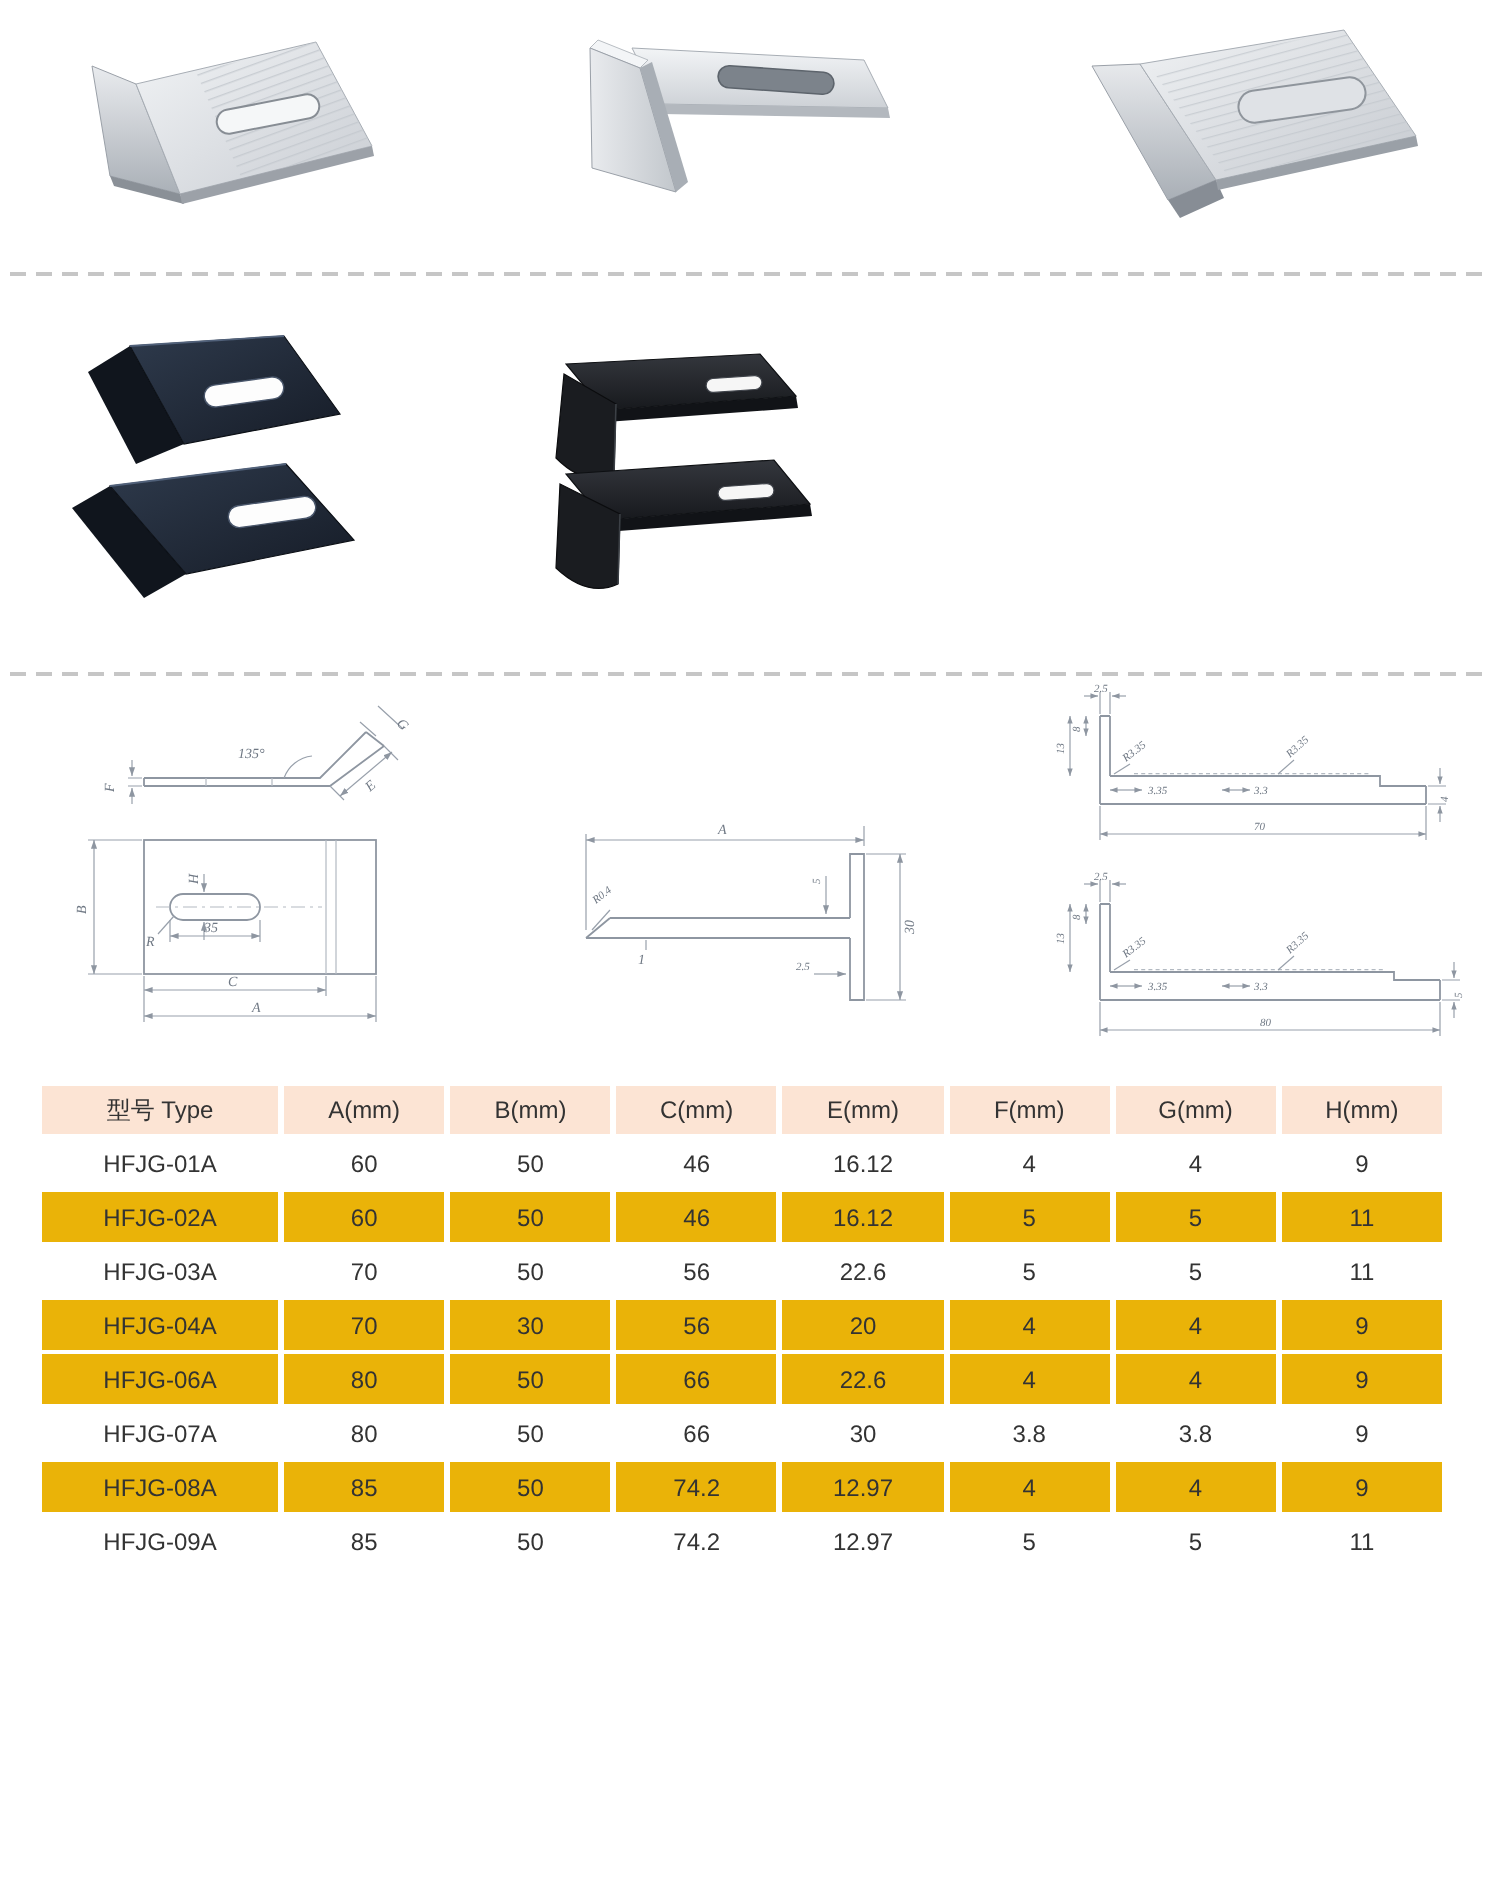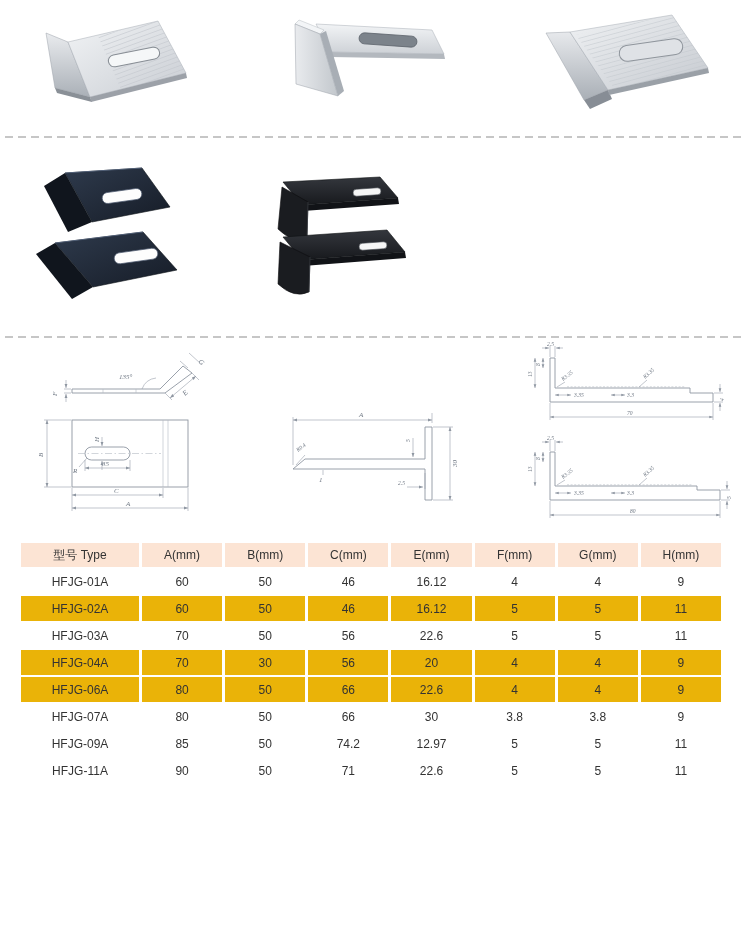--- a/index.html
+++ b/index.html
@@ -347,36 +347,36 @@
         <tr>
           <td>HFJG-07A</td>
           <td>80</td>
           <td>50</td>
           <td>66</td>
           <td>30</td>
           <td>3.8</td>
           <td>3.8</td>
           <td>9</td>
         </tr>
+        <tr class="alt">
+          <td>HFJG-08A</td>
+          <td>85</td>
+          <td>50</td>
+          <td>74.2</td>
+          <td>12.97</td>
+          <td>4</td>
+          <td>4</td>
+          <td>9</td>
+        </tr>
         <tr>
           <td>HFJG-09A</td>
           <td>85</td>
           <td>50</td>
           <td>74.2</td>
           <td>12.97</td>
           <td>5</td>
           <td>5</td>
           <td>11</td>
         </tr>
-        <tr>
-          <td>HFJG-11A</td>
-          <td>90</td>
-          <td>50</td>
-          <td>71</td>
-          <td>22.6</td>
-          <td>5</td>
-          <td>5</td>
-          <td>11</td>
-        </tr>
       </tbody>
   </table>
 
 </div>
 
 </body></html>

